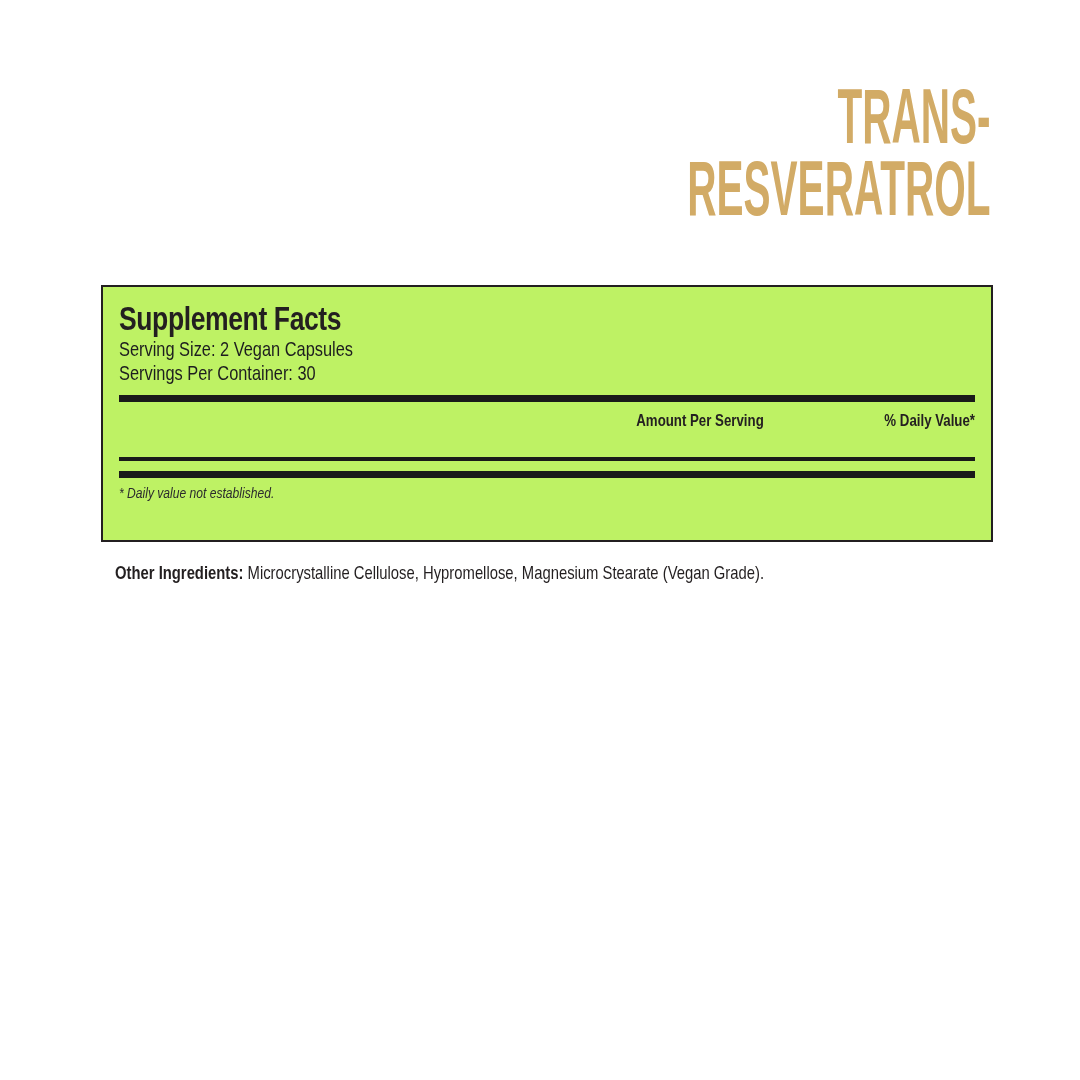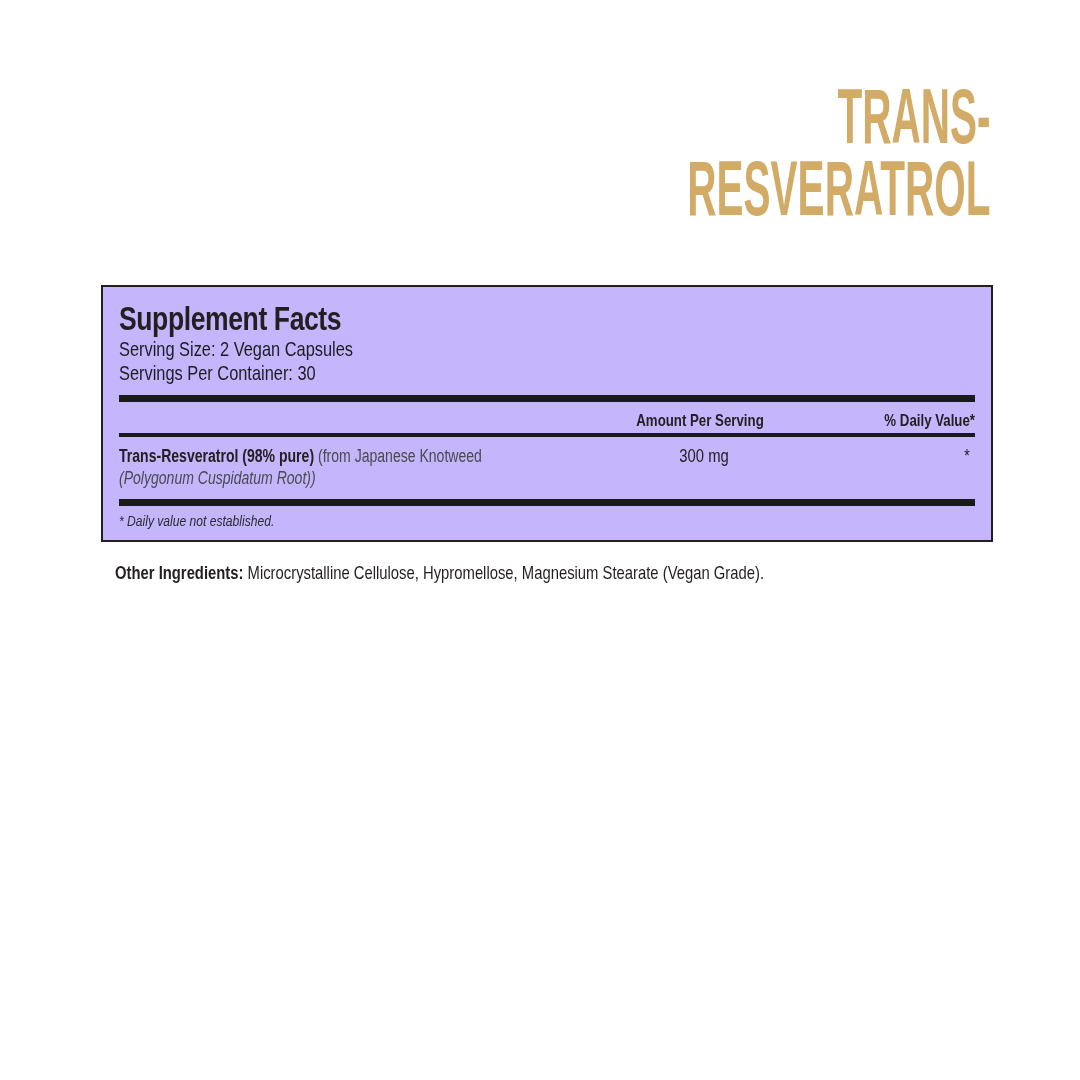--- a/index.html
+++ b/index.html
@@ -33,21 +33,21 @@
   
   .facts-box {
     position: absolute;
     left: 101px;
     top: 285px;
     width: 892px;
     height: 257px;
     box-sizing: border-box;
     border: 2px solid #231f20;
     padding: 12px 16px 0 16px;
-    background: #c4b5fd;
+    background: #bef264;
   }
 
   
   .cx-l { transform: scaleX(0.78); transform-origin: 0 50%; }
   .cx-c { transform: scaleX(0.78); transform-origin: 50% 50%; }
   .cx-r { transform: scaleX(0.78); transform-origin: 100% 50%; }
 
   .facts-title {
     margin: 0;
     font-size: 34px;
@@ -68,21 +68,21 @@
   .bar { background: #1a1a1a; }
   .bar-thick-top    { height: 7px; margin-top: 10px; }
   .bar-medium       { height: 4px; }
   .bar-thick-bottom { height: 7px; margin-top: 10px; }
 
   .grid-row {
     display: grid;
     grid-template-columns: 1fr 240px 155px;
     align-items: start;
   }
-  .hdr-row { padding: 8px 0 1px 0; }
+  .hdr-row { padding: 8px 0 25px 0; }
   .hdr-cell {
     font-size: 17px;
     font-weight: 700;
     line-height: 22px;
     color: #242021;
     white-space: nowrap;
   }
   .cell-center { text-align: center; }
   .cell-right  { text-align: right; }
 
@@ -162,29 +162,20 @@
     <div class="bar bar-thick-top"></div>
 
     <div class="grid-row hdr-row">
       <div></div>
       <div class="hdr-cell cell-center cx-c">Amount Per Serving</div>
       <div class="hdr-cell cell-right cx-r">% Daily Value*</div>
     </div>
 
     <div class="bar bar-medium"></div>
 
-    <div class="grid-row body-row">
-      <div class="nutrient-name cx-l">
-        <span class="nm-bold">Trans-Resveratrol (98% pure)</span>
-        <span class="nm-reg">(from Japanese Knotweed</span>
-        <span class="nm-ital">(Polygonum Cuspidatum Root))</span>
-      </div>
-      <div class="amount-cell cx-c">300 mg</div>
-      <div class="dv-cell cx-r">*</div>
-    </div>
 
     <div class="bar bar-thick-bottom"></div>
 
     <div class="footnote cx-l">* Daily value not established.</div>
   </div>
 
   <div class="other-ingredients cx-l">
     <span class="oi-label">Other Ingredients:</span>
     <span class="oi-text">Microcrystalline Cellulose, Hypromellose, Magnesium Stearate (Vegan Grade).</span>
   </div>

